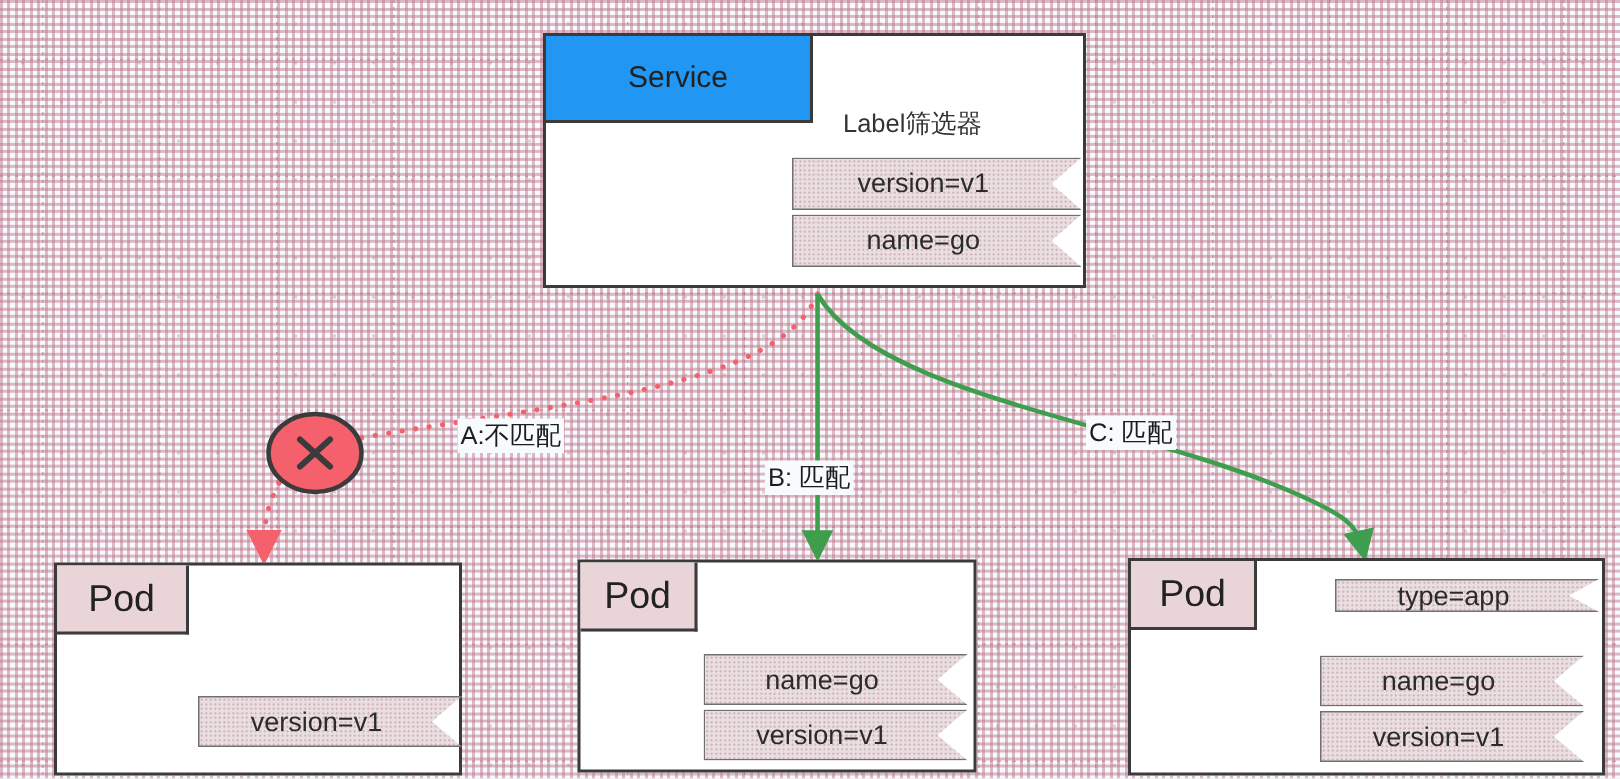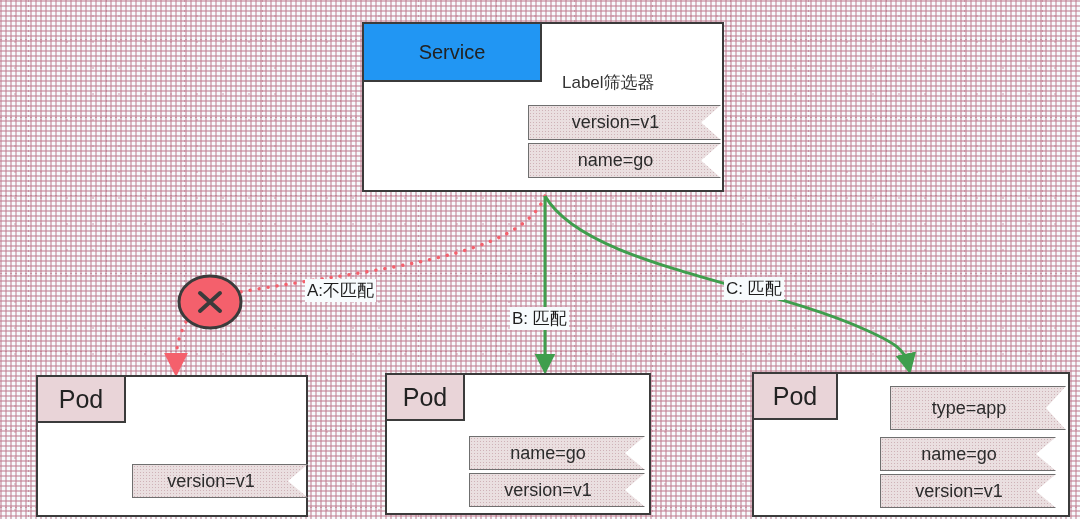--- a/index.html
+++ b/index.html
@@ -139,21 +139,21 @@
     <div class="tag" style="left:82px;top:61px;width:176px;height:34px;">
       <span>name=go</span>
     </div>
     <div class="tag" style="left:82px;top:98px;width:176px;height:34px;">
       <span>version=v1</span>
     </div>
   </div>
 
   <div class="node" style="left:752px;top:372px;width:318px;height:145px;">
     <div class="node-head pod-head" style="width:84px;height:46px;">Pod</div>
-    <div class="tag" style="left:136px;top:12px;width:176px;height:44px;">
+    <div class="tag" style="left:136px;top:12px;width:176px;height:22px;">
       <span>type=app</span>
     </div>
     <div class="tag" style="left:126px;top:63px;width:176px;height:34px;">
       <span>name=go</span>
     </div>
     <div class="tag" style="left:126px;top:100px;width:176px;height:34px;">
       <span>version=v1</span>
     </div>
   </div>
 

